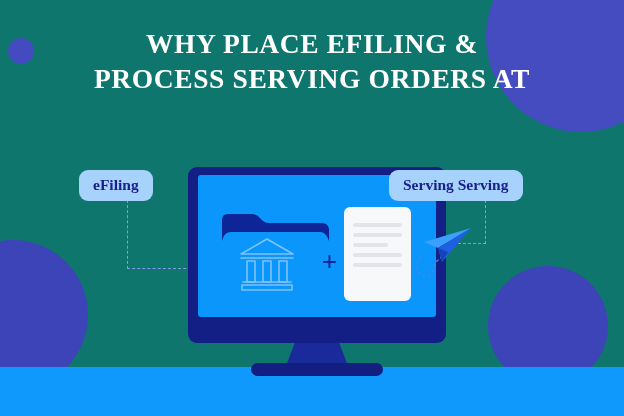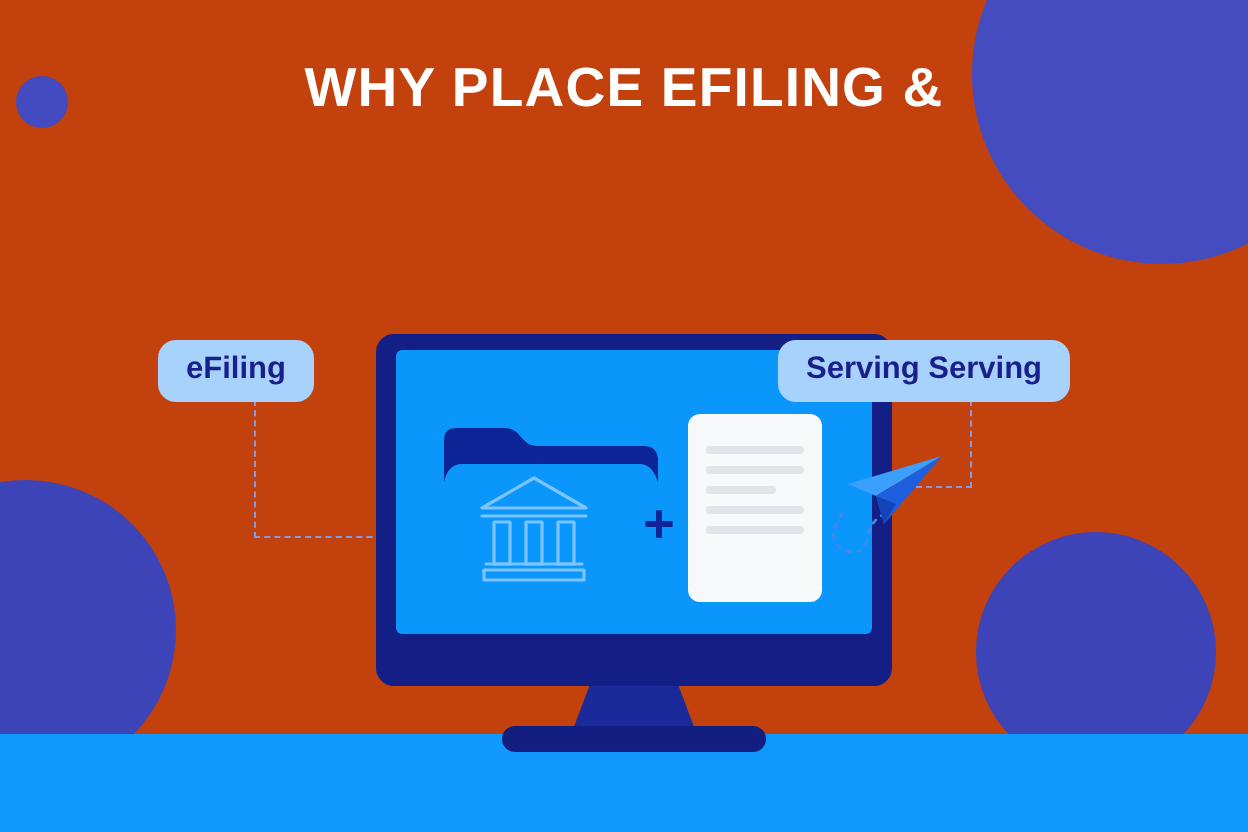--- a/index.html
+++ b/index.html
@@ -12,21 +12,22 @@
     overflow: hidden;
     font-family: "Liberation Sans", sans-serif;
     background: #3a41b5;
   }
 
   #stage {
     position: relative;
     width: 624px;
     height: 416px;
     overflow: hidden;
-    background: #c2410c;
+    background: #0f766e;
+    font-family: Liberation Serif, serif;
   }
 
   
   .bg-circle {
     position: absolute;
     border-radius: 50%;
     background: #454cc0;
   }
   .bg-circle.c-topright {
     width: 190px; height: 190px;
@@ -211,20 +212,21 @@
 
   <div class="bg-circle c-topright"></div>
   <div class="bg-circle c-topleft"></div>
   <div class="bg-circle c-botleft"></div>
   <div class="bg-circle c-botright"></div>
 
   <div id="bottom-strip"></div>
 
   <div id="headline">
     <span class="hl-line">WHY PLACE EFILING &amp;</span>
+    <span class="hl-line">PROCESS SERVING ORDERS AT</span>
   </div>
 
   <div class="dash-v" id="dash-left-v"></div>
   <div class="dash-h" id="dash-left-h"></div>
   <div class="dash-v" id="dash-right-v"></div>
   <div class="dash-h" id="dash-right-h"></div>
 
   <div id="monitor">
     <div id="monitor-bezel"></div>
 

